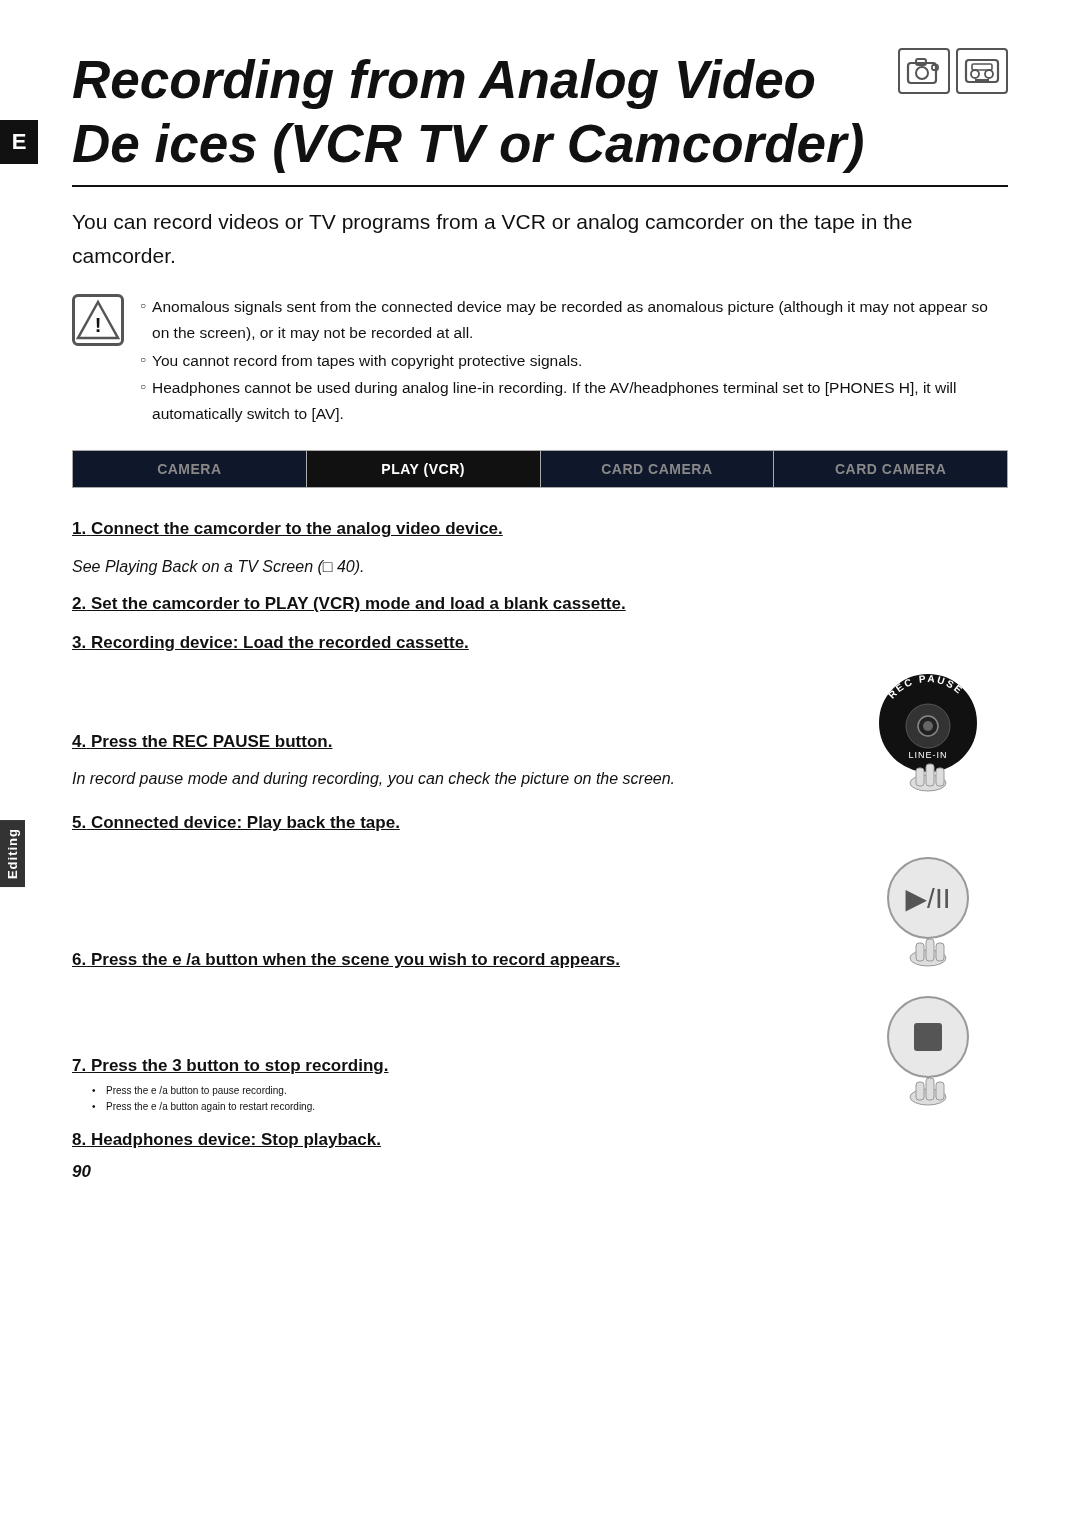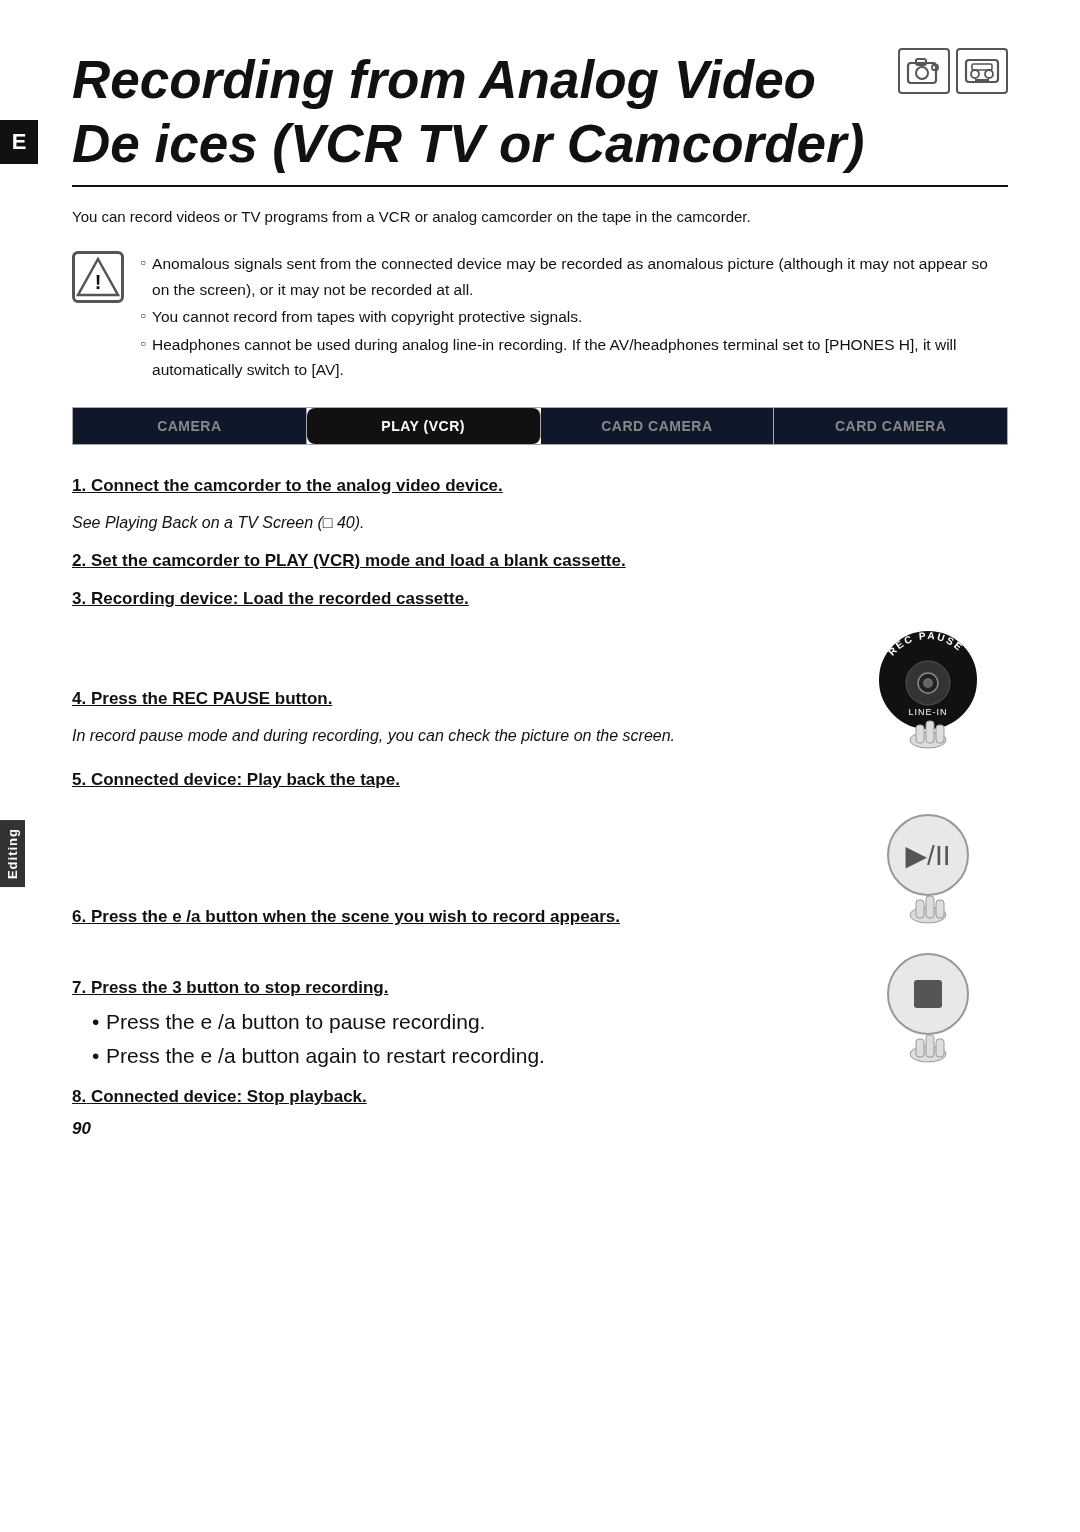--- a/index.html
+++ b/index.html
@@ -83,21 +83,21 @@
       font-size: 22px;
     }
     .hr-title {
       border: none;
       border-top: 2.5px solid #111;
       margin-bottom: 18px;
     }
 
     
     .intro-text {
-      font-size: 15px;
+      font-size: 21px;
       line-height: 1.6;
       margin-bottom: 22px;
     }
 
     
     .warning-box {
       display: flex;
       gap: 16px;
       margin-bottom: 22px;
       align-items: flex-start;
@@ -147,21 +147,20 @@
       color: #888;
       border-right: 1.5px solid #aaa;
       background: #0f172a;
     }
     .mode-tab:last-child {
       border-right: none;
     }
     .mode-tab.active {
       background: #111;
       color: #fff;
-      border-radius: 8px;
     }
 
     
     .steps {
       margin-bottom: 10px;
     }
     .step {
       margin-bottom: 12px;
       font-size: 17px;
       line-height: 1.55;
@@ -208,21 +207,21 @@
       width: 145px;
       height: 130px;
     }
 
     .bullet-list {
       list-style: none;
       margin-left: 20px;
       margin-top: 4px;
     }
     .bullet-list li {
-      font-size: 21px;
+      font-size: 10px;
       line-height: 1.6;
       position: relative;
       padding-left: 14px;
     }
     .bullet-list li::before {
       content: "•";
       position: absolute;
       left: 0;
     }
   </style>
@@ -392,18 +391,18 @@
             <ellipse cx="72" cy="112" rx="18" ry="8" fill="#ddd" stroke="#999" stroke-width="1"></ellipse>
             <rect x="60" y="97" width="8" height="18" rx="3" fill="#ddd" stroke="#999" stroke-width="1"></rect>
             <rect x="70" y="93" width="8" height="22" rx="3" fill="#ddd" stroke="#999" stroke-width="1"></rect>
             <rect x="80" y="97" width="8" height="18" rx="3" fill="#ddd" stroke="#999" stroke-width="1"></rect>
           </svg>
         </div>
       </div>
     </div>
 
     <div class="step">
-      <span class="step-bold"><span>8.</span> <span>Connected device: Stop playback.</span></span>
+      <span class="step-bold"><span>8.</span> <span>Headphones device: Stop playback.</span></span>
     </div>
 
   </div>
 
 </div>
 
 </body></html>

